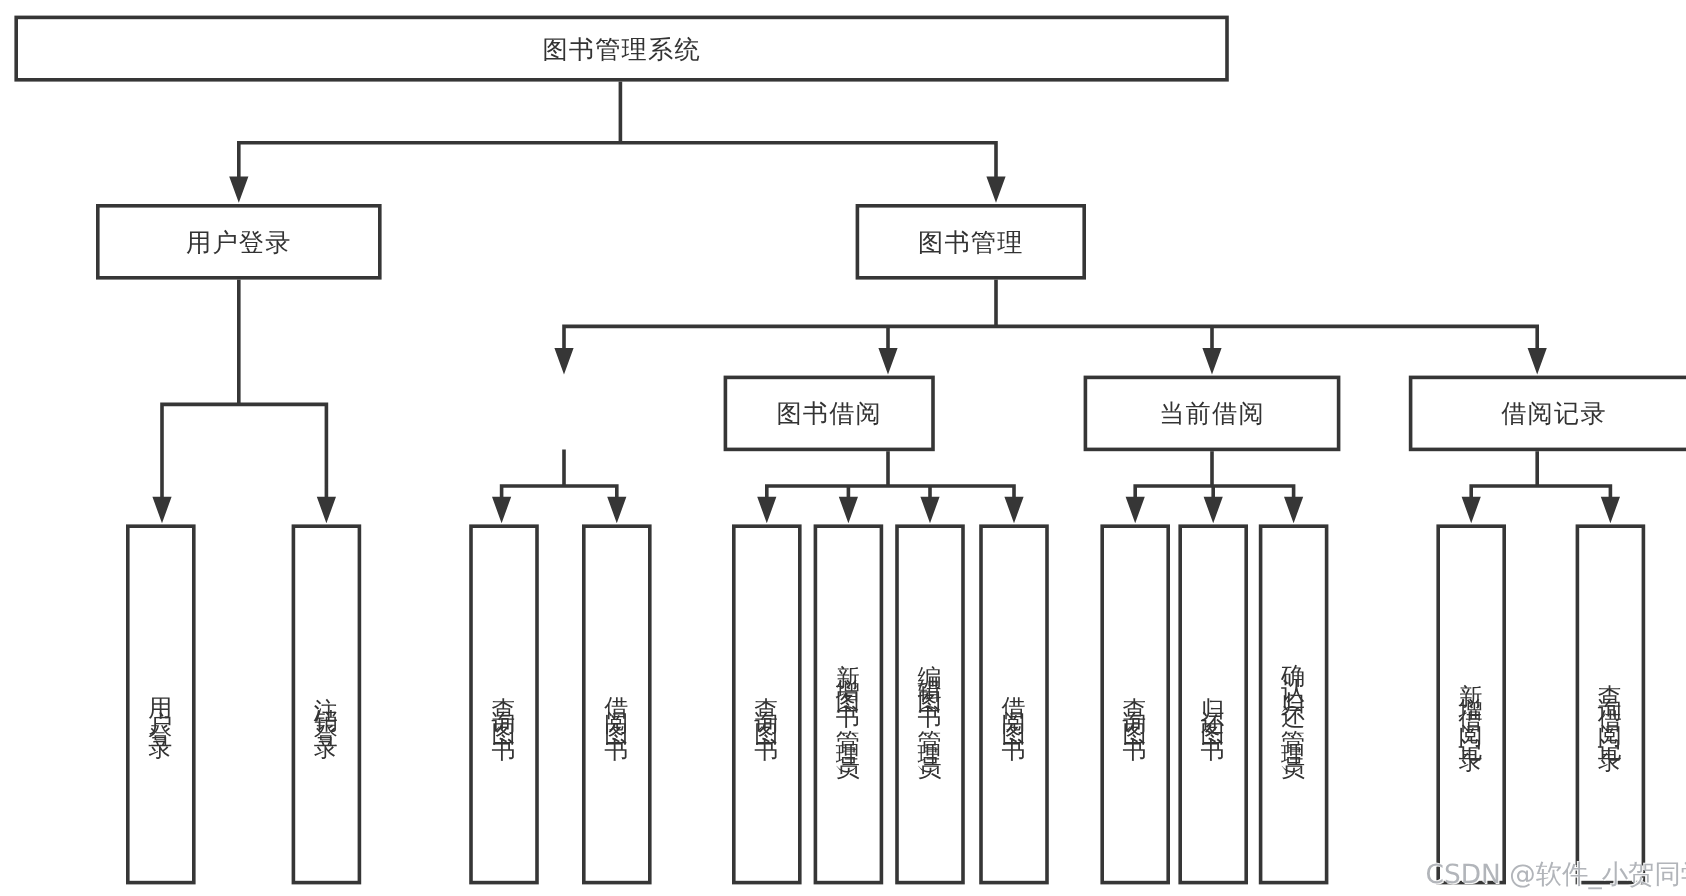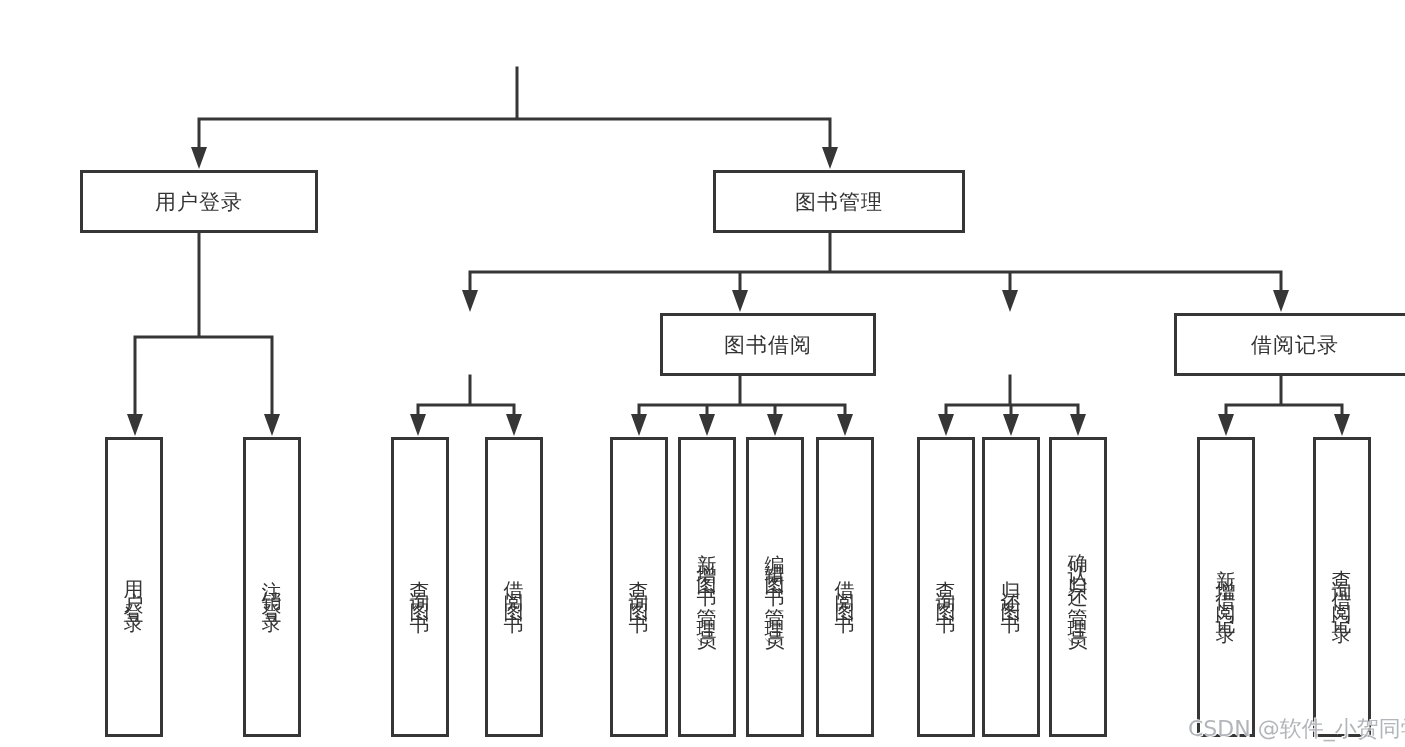--- a/index.html
+++ b/index.html
@@ -82,30 +82,36 @@
              M707 436 L699 414 L715 414 Z
              M775 436 L767 414 L783 414 Z
              M845 436 L837 414 L853 414 Z
              M946 436 L938 414 L954 414 Z
              M1011 436 L1003 414 L1019 414 Z
              M1078 436 L1070 414 L1086 414 Z
              M1226 436 L1218 414 L1234 414 Z
              M1342 436 L1334 414 L1350 414 Z"></path>
   </svg>
 
+  <div class="box h root" style="left:12px;top:13px;width:1012px;height:55px">
+    <span>图书管理系统</span>
+  </div>
 
   <div class="box h" style="left:80px;top:170px;width:238px">
     <span>用户登录</span>
   </div>
-  <div class="box h" style="left:713px;top:170px;width:252px">
+  <div class="box h" style="left:713px;top:170px;width:192px">
     <span>图书管理</span>
   </div>
 
-  <div class="box h" style="left:660px;top:313px;width:216px">
+  <div class="box h" style="left:603px;top:313px;width:176px">
     <span>图书借阅</span>
+  </div>
+  <div class="box h" style="left:903px;top:313px;width:214px">
+    <span>当前借阅</span>
   </div>
   <div class="box h" style="left:1174px;top:313px;width:242px">
     <span>借阅记录</span>
   </div>
 
   <div class="box v" style="left:105px;top:437px">
     <span class="vtext">用户登录</span>
   </div>
   <div class="box v" style="left:243px;top:437px">
     <span class="vtext">注销登录</span>

